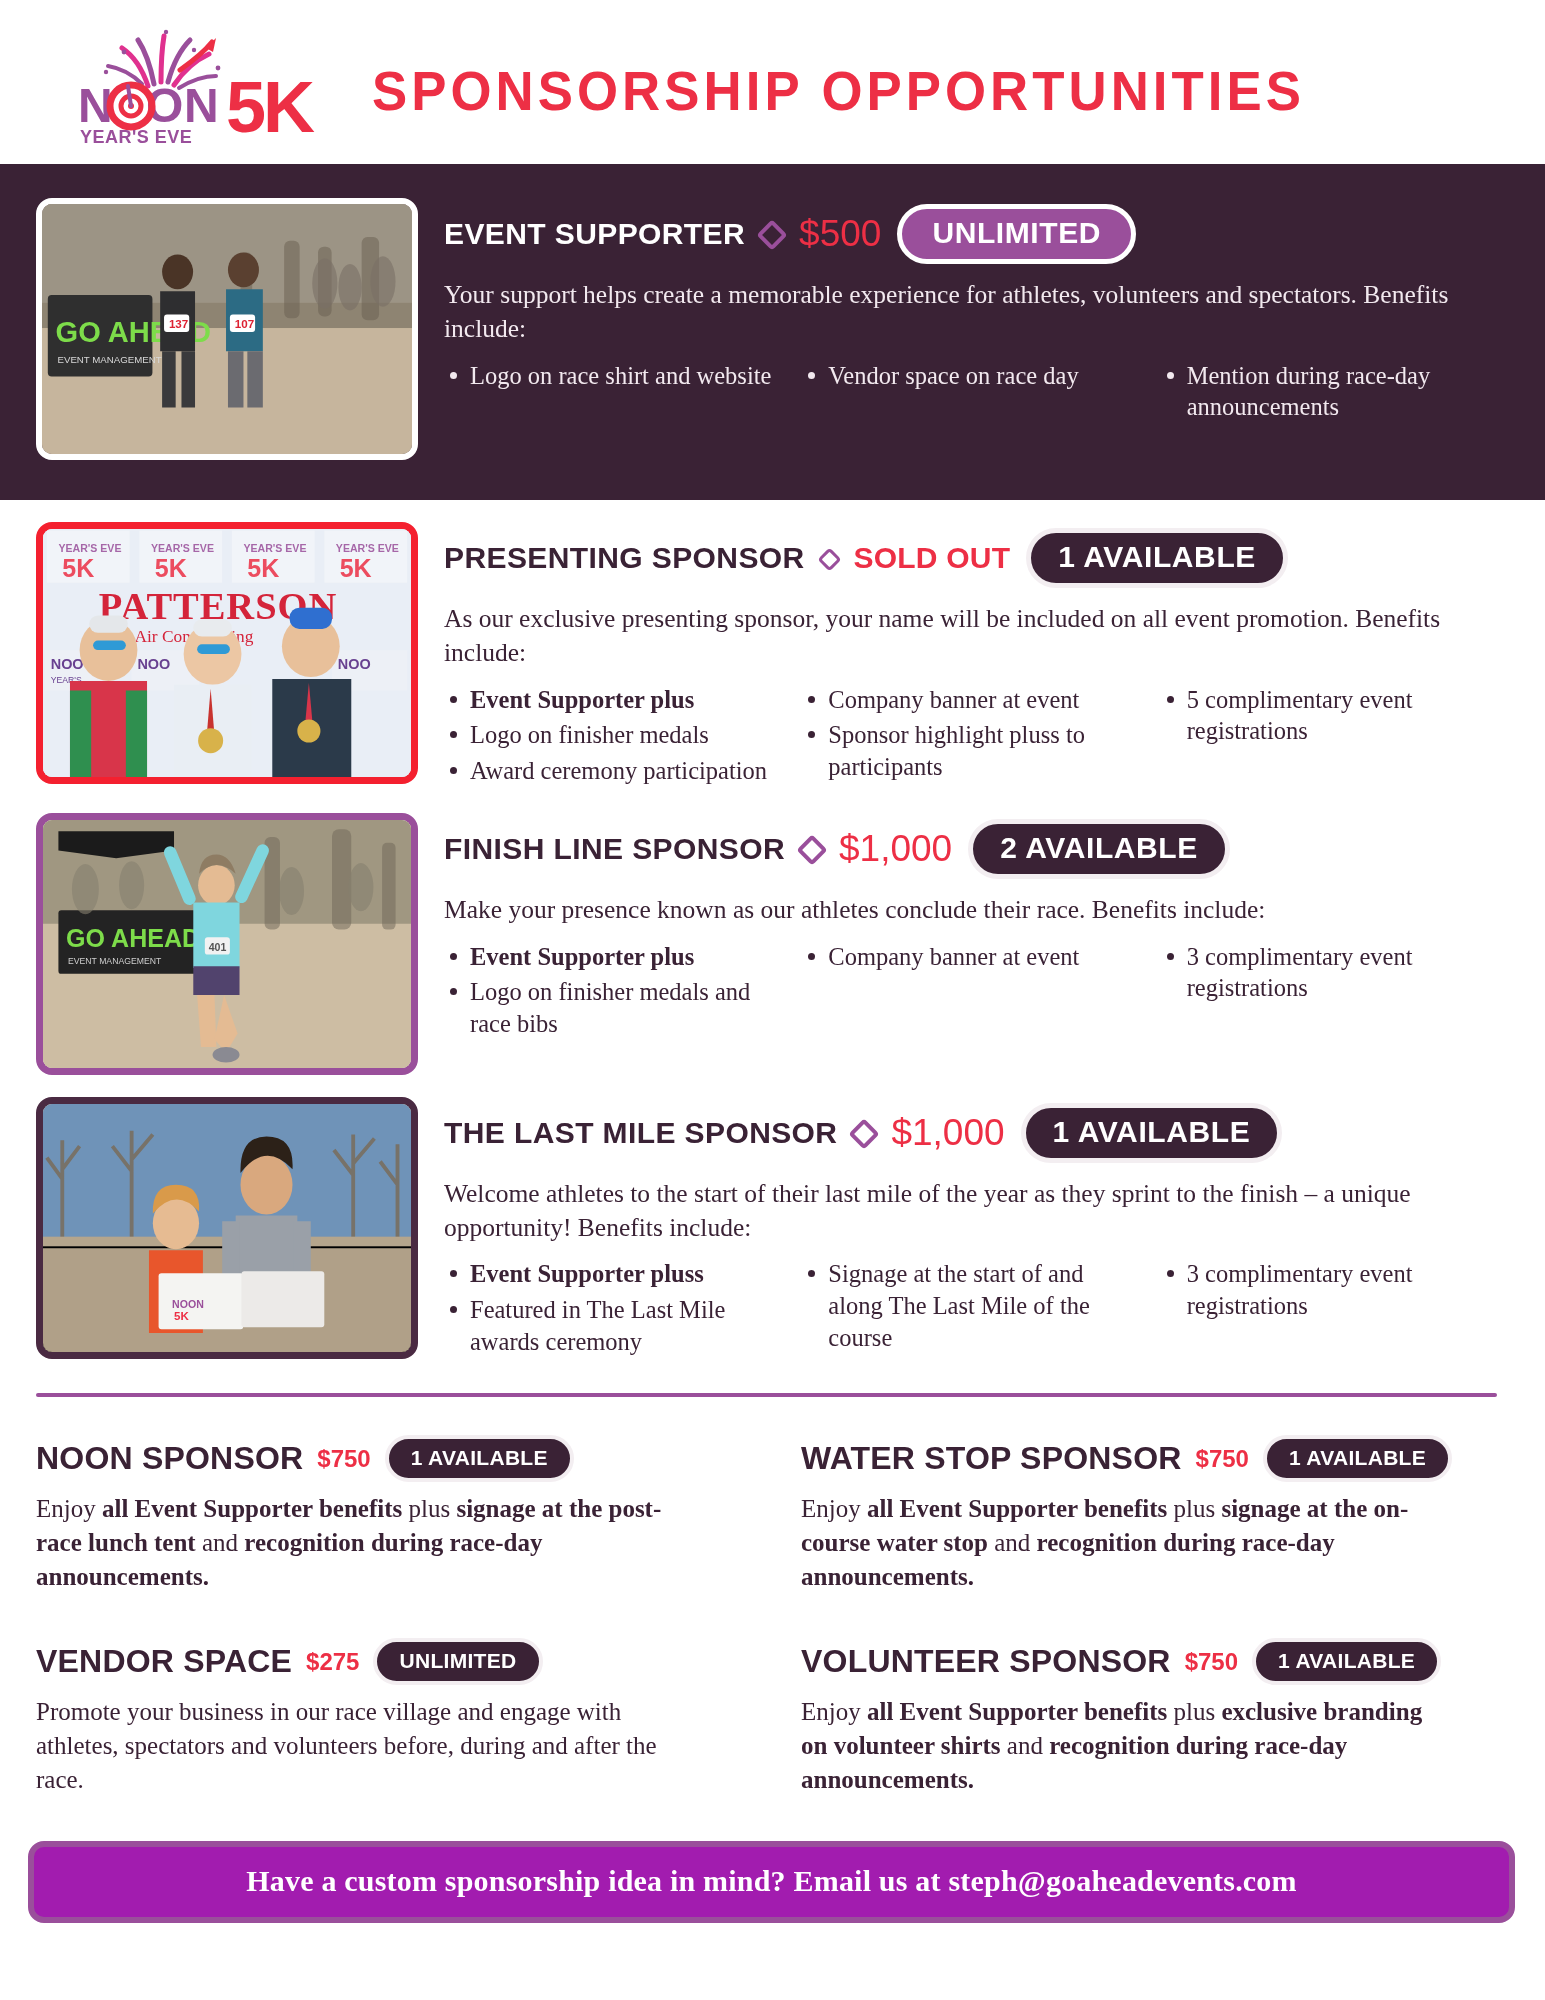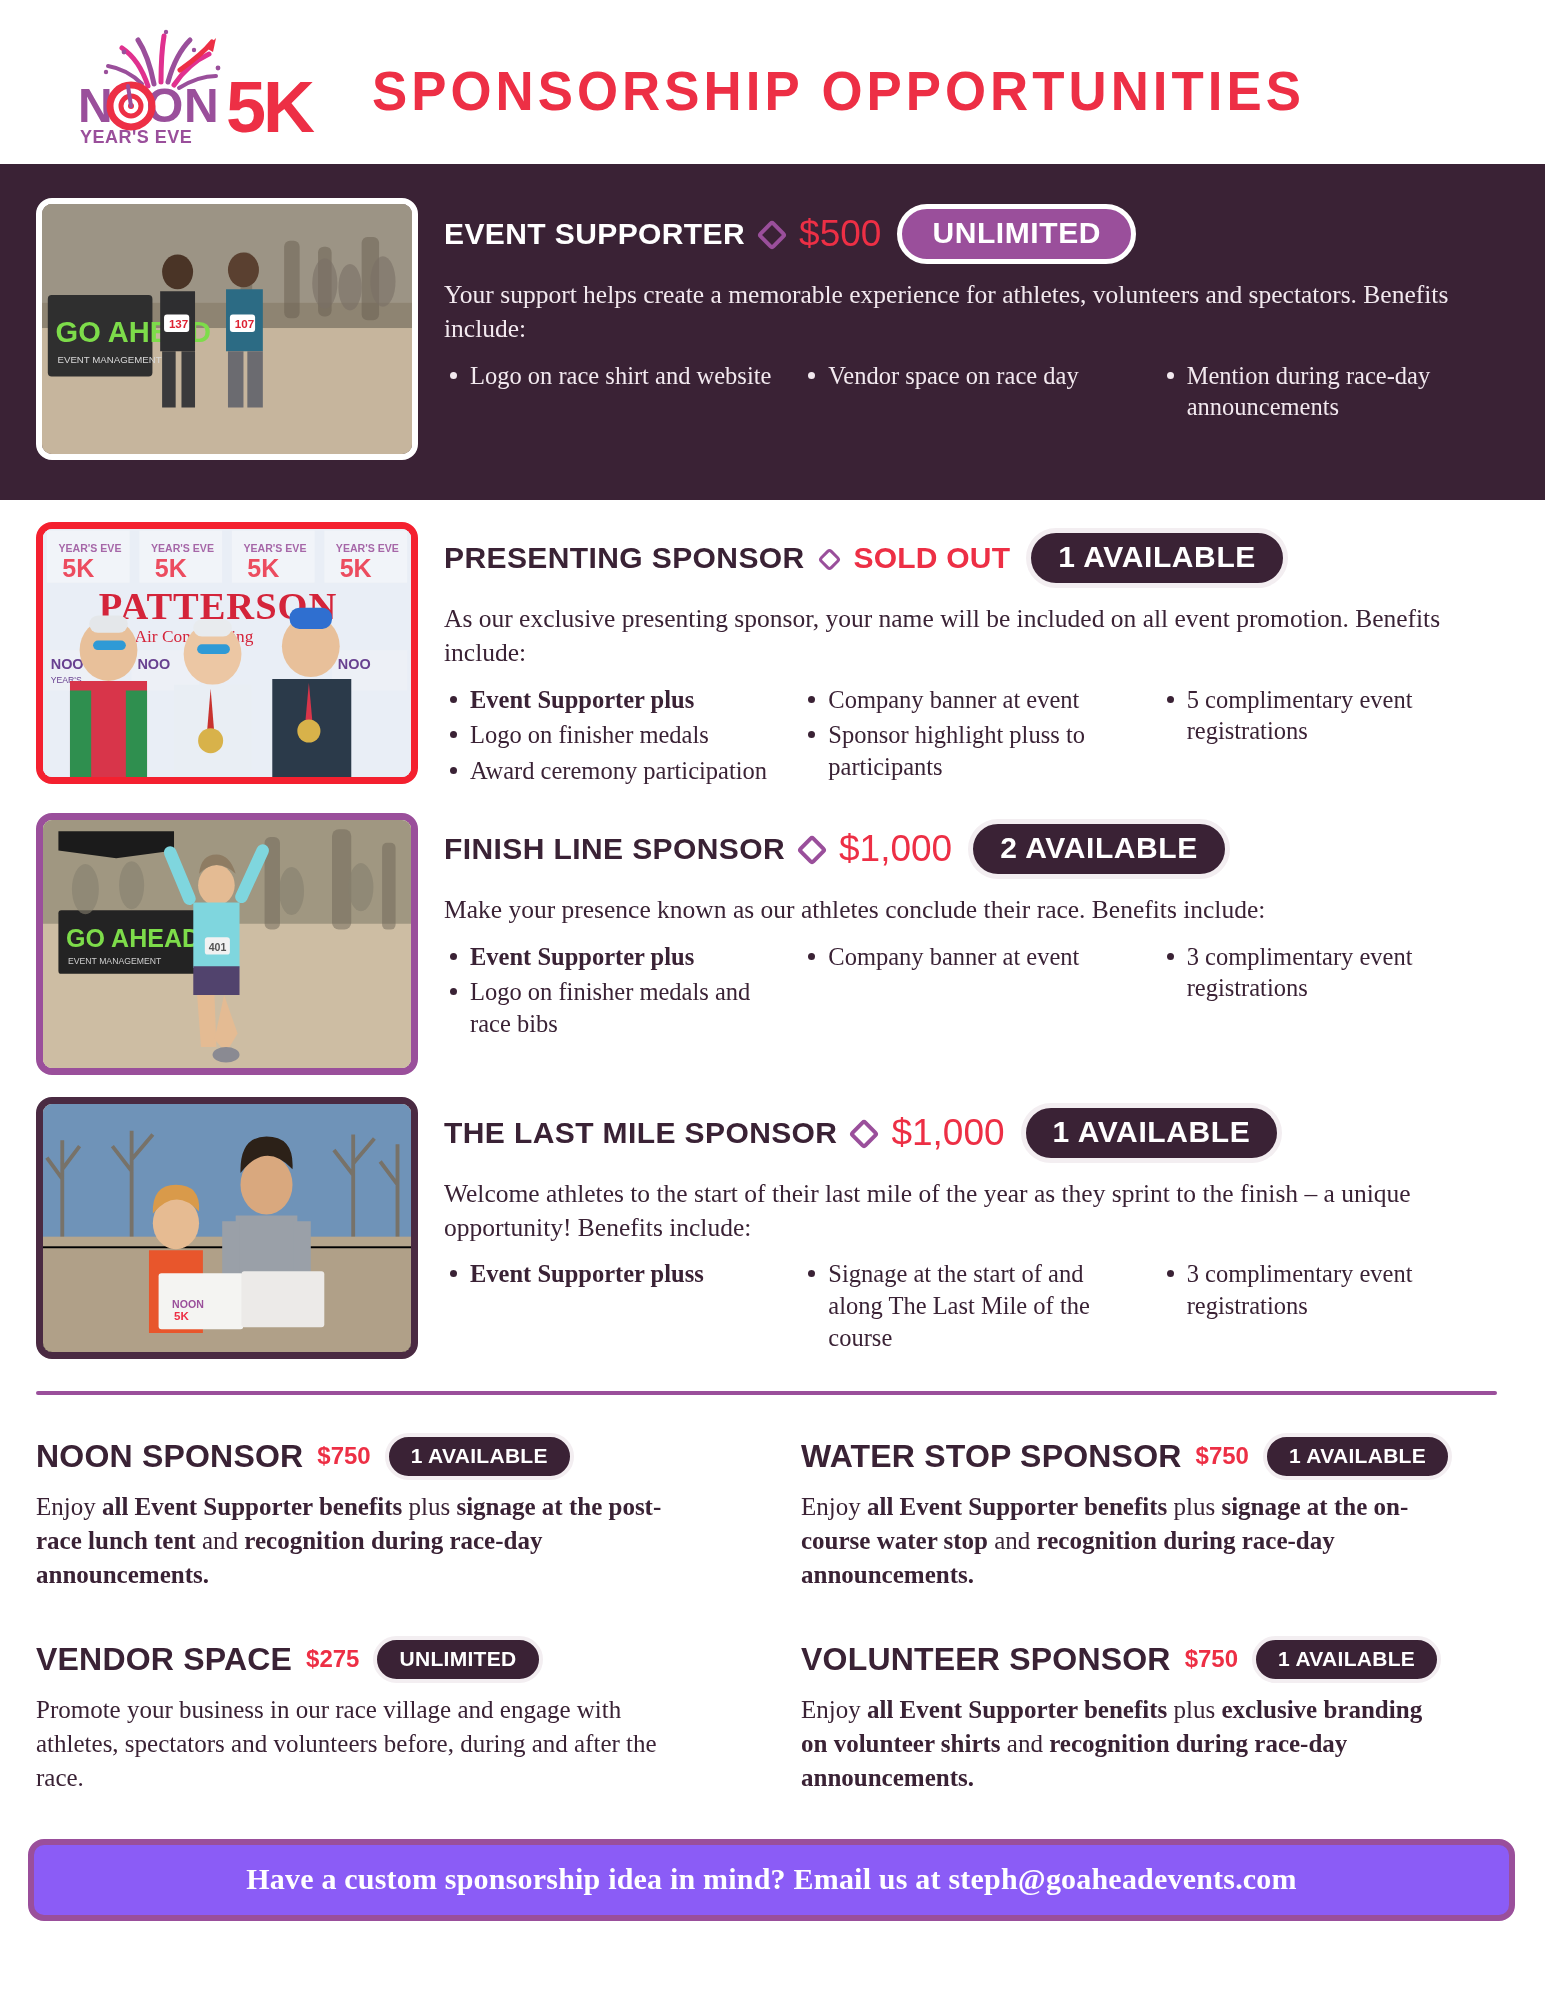--- a/index.html
+++ b/index.html
@@ -235,21 +235,21 @@
     font-size: 25px;
     line-height: 1.36;
     color: #3a2235;
     max-width: 630px;
   }
   .sm-desc b { font-weight: bold; }
 
   
   .footer-wrap { padding: 44px 30px 26px 28px; }
   .footer-bar {
-    background: #8b5cf6;
+    background: #a21caf;
     border: 6px solid #9a4f9b;
     border-radius: 16px;
     text-align: center;
     padding: 17px 10px 19px;
   }
   .footer-text {
     font-family: "Liberation Serif", serif;
     font-weight: bold;
     font-size: 30px;
     color: #ffffff;
@@ -559,20 +559,21 @@
         <span class="tier-name on-light">THE LAST MILE SPONSOR</span>
         <span class="diamond"></span>
         <span class="tier-price">$1,000</span>
         <span class="pill pill-plum">1 AVAILABLE</span>
       </div>
       <div class="tier-desc on-light">Welcome athletes to the start of their last mile of the year as they sprint to the finish – a unique opportunity! Benefits include:</div>
       <div class="bullet-cols">
         <div class="col">
             <ul class="blist on-light">
               <li><b>Event Supporter pluss</b></li>
+              <li>Featured in The Last Mile awards ceremony</li>
             </ul>
           </div>
         <div class="col">
             <ul class="blist on-light">
               <li>Signage at the start of and along The Last Mile of the course</li>
             </ul>
           </div>
         <div class="col">
             <ul class="blist on-light">
               <li>3 complimentary event registrations</li>

